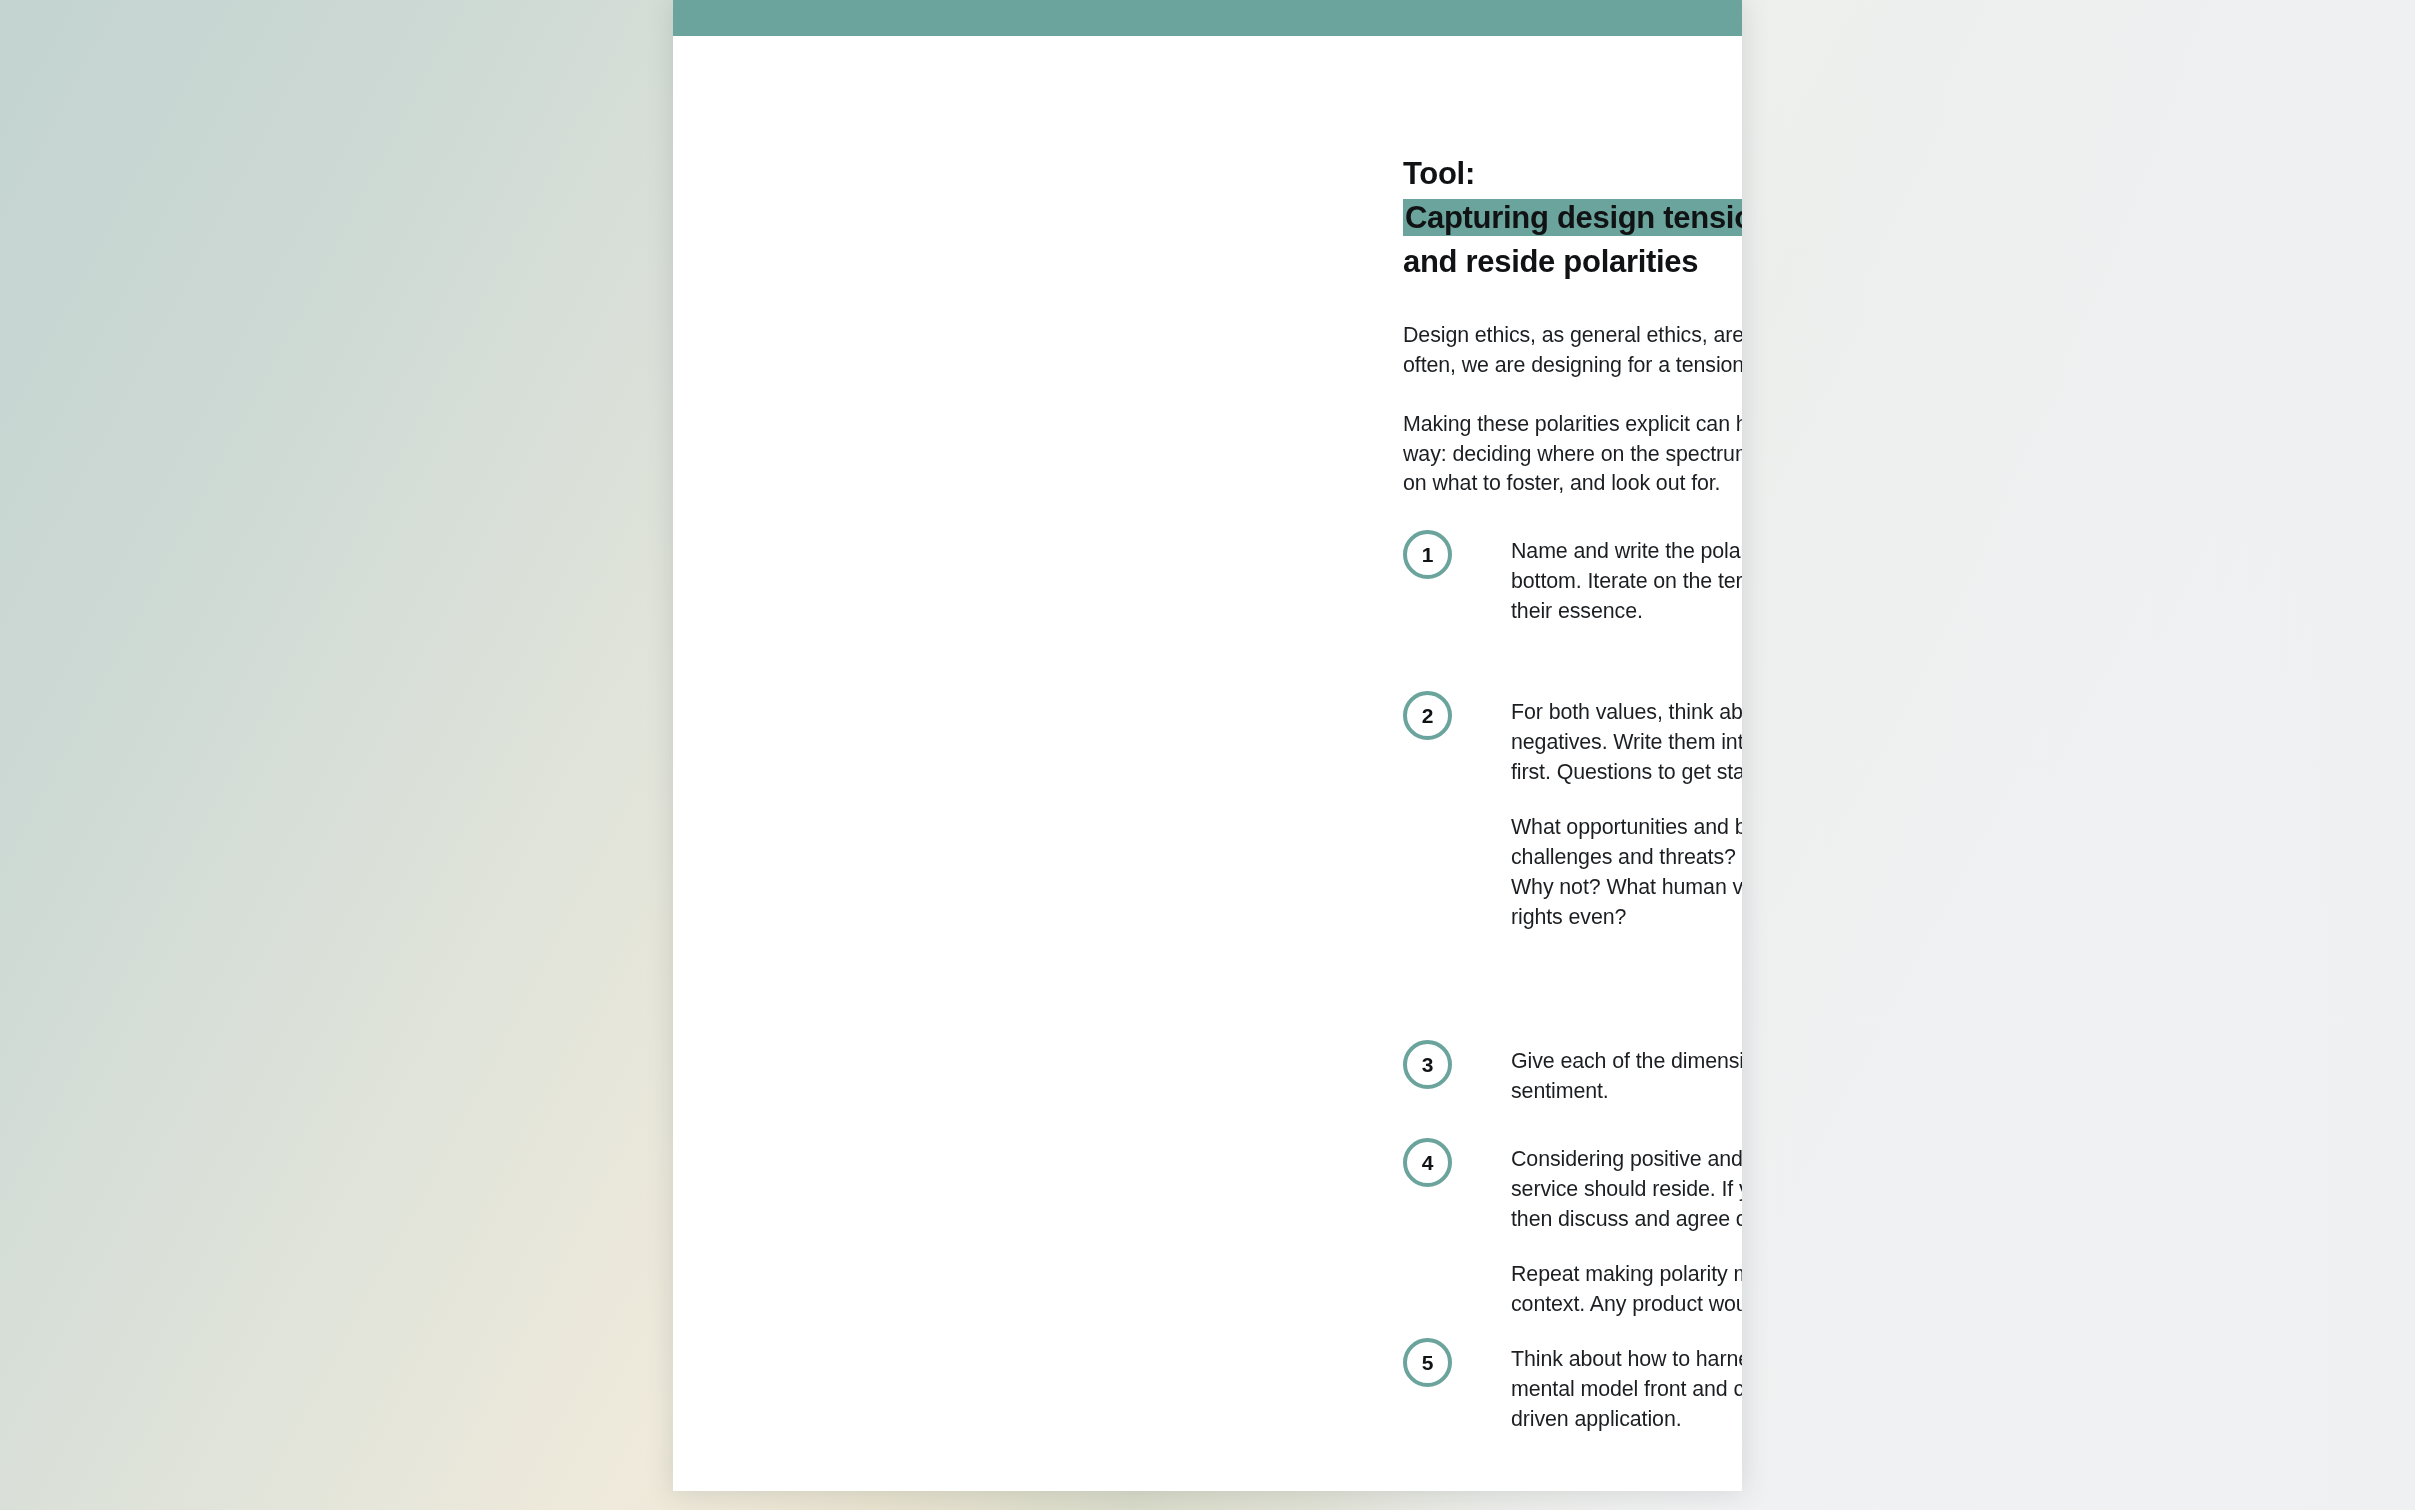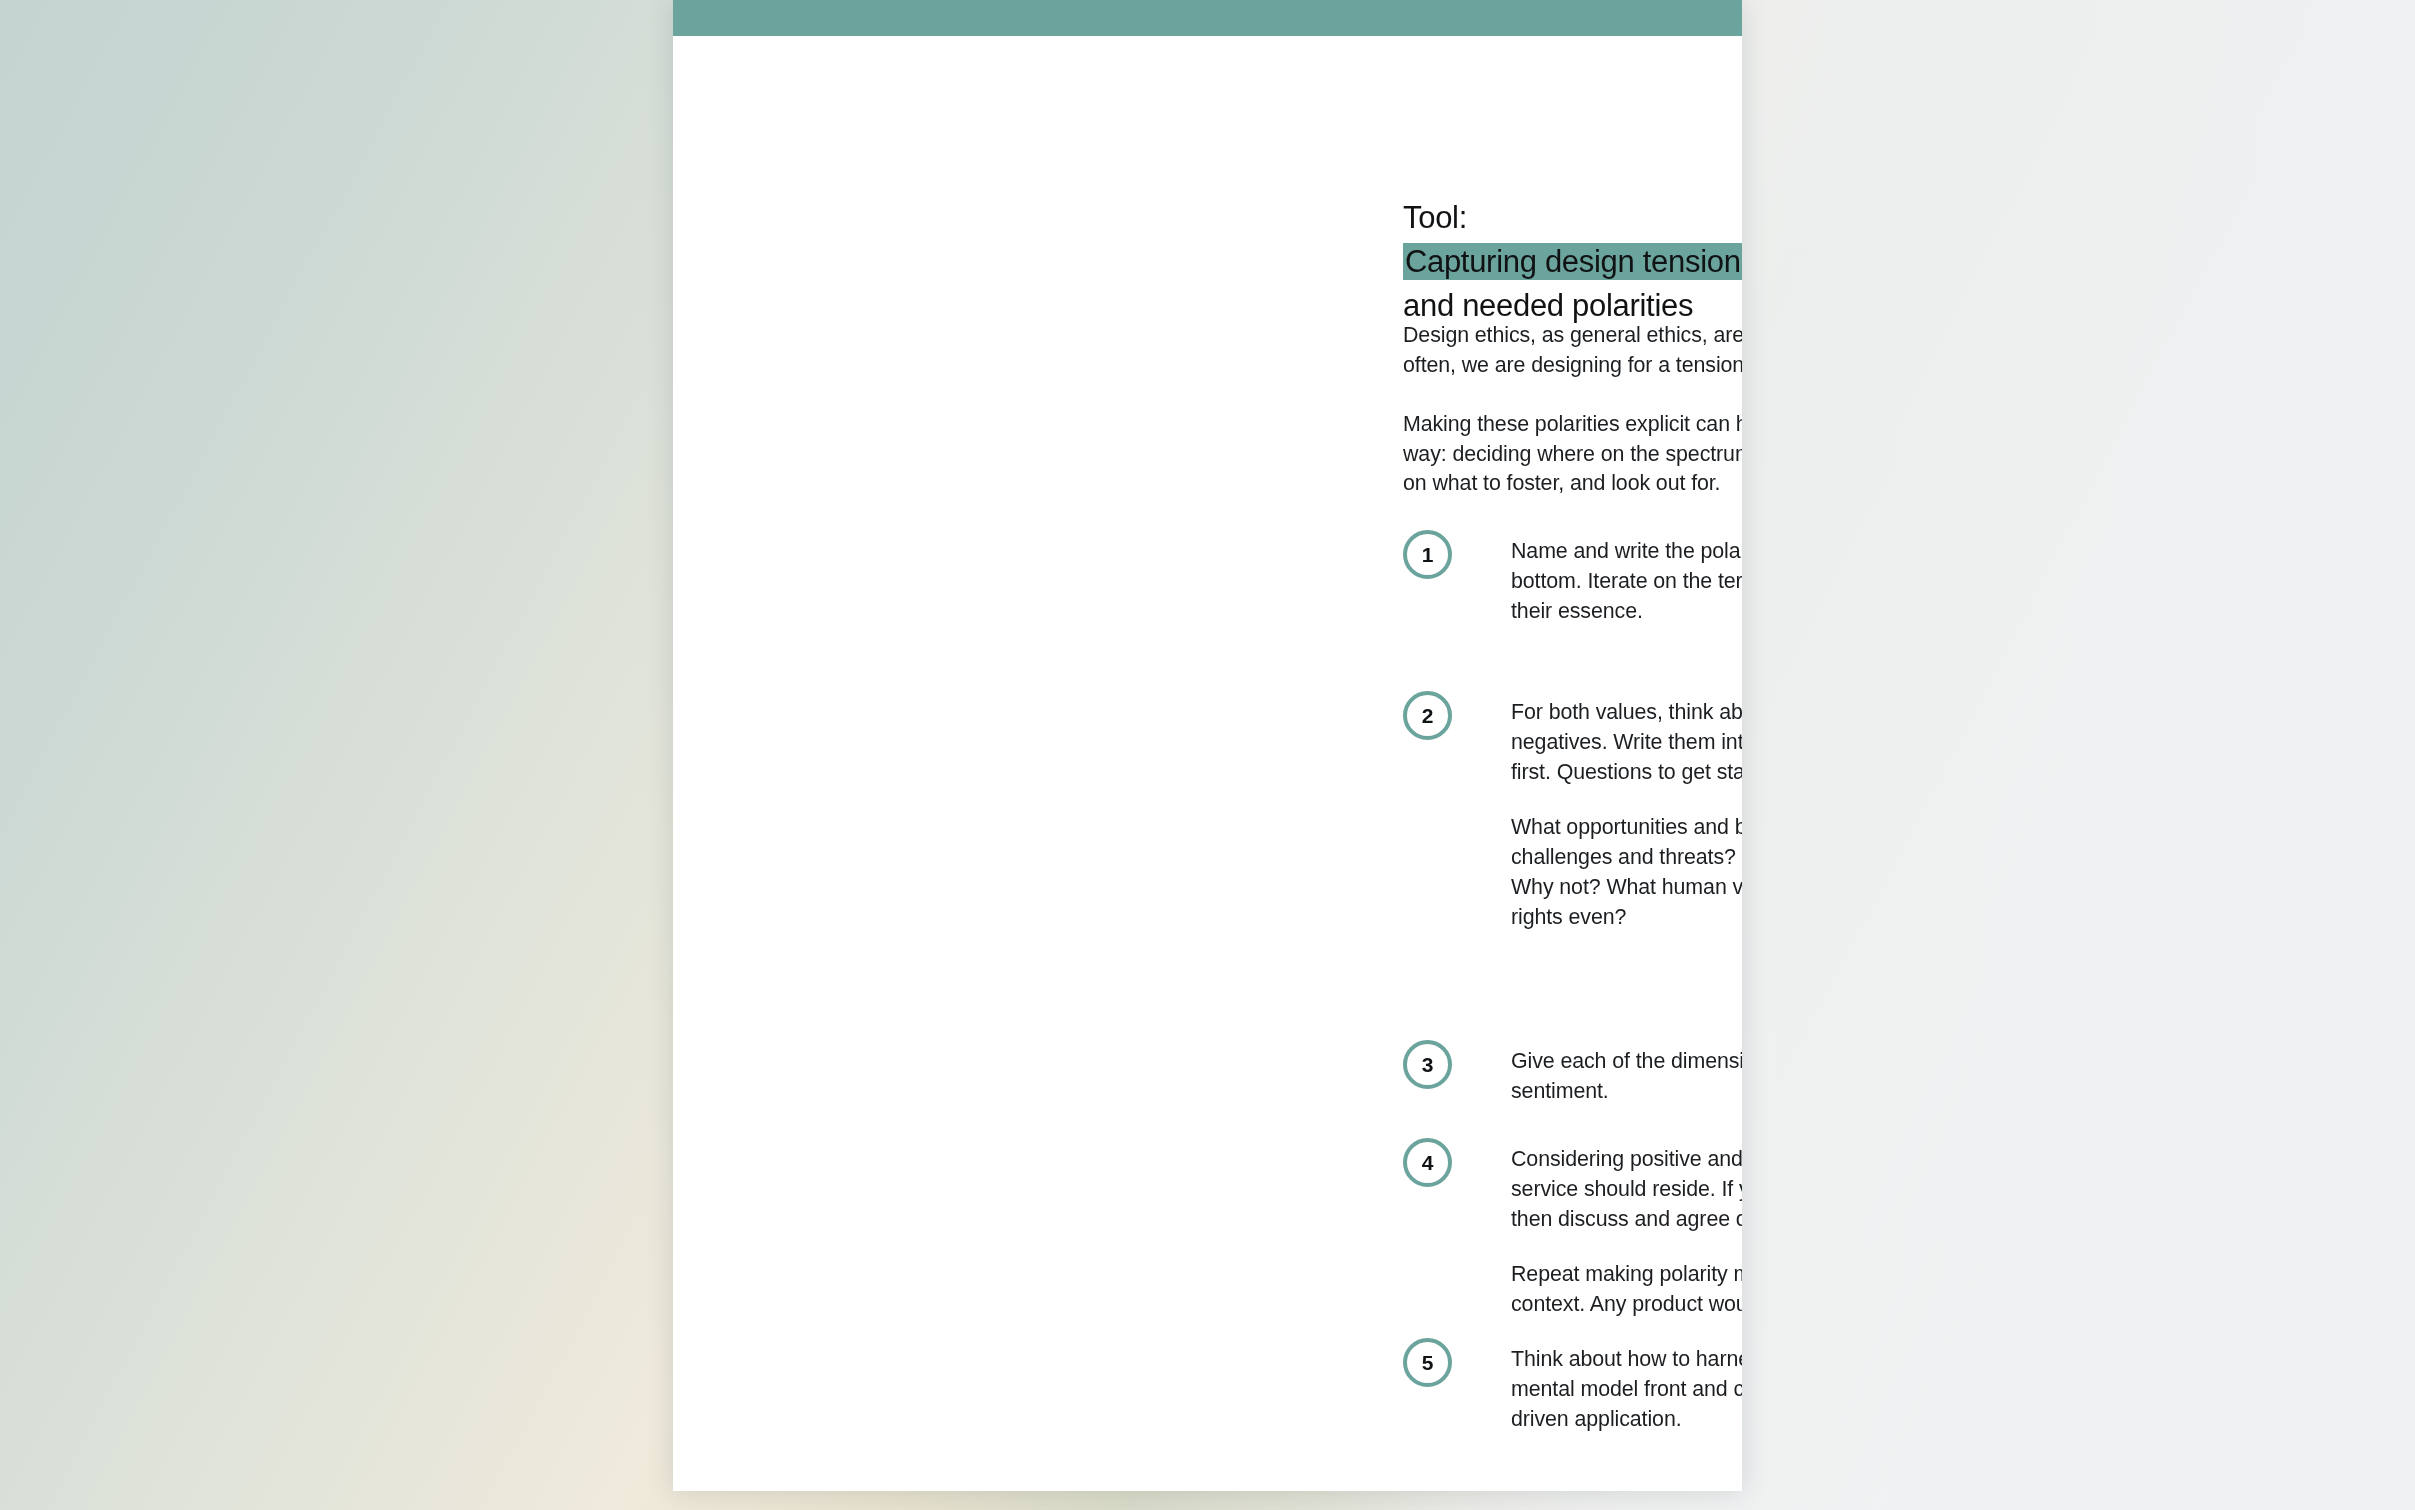--- a/index.html
+++ b/index.html
@@ -58,25 +58,24 @@
     background: #6ba49d;
   }
 
   
   #tool-title {
     position: absolute;
     left: 730px;
     top: 152px;
     width: 590px;
     font-size: 31px;
-    font-weight: 400;
+    font-weight: 700;
     line-height: 44px;
     color: #101214;
     letter-spacing: -0.3px;
-    margin-top: 44px;
   }
   #tool-title .hl {
     background: #6ba49d;
     padding: 1px 1.9px;
     box-decoration-break: clone;
     -webkit-box-decoration-break: clone;
   }
 
   
   .intro {
@@ -139,21 +138,21 @@
 
 <div id="backdrop"></div>
 
 <div id="page-card">
 
   <div id="top-band"></div>
 
   <div id="tool-title">
     <div>Tool:</div>
     <div><span class="hl">Capturing design tensions</span></div>
-    <div>and needed polarities</div>
+    <div>and reside polarities</div>
   </div>
 
   <div class="intro" id="intro-1">Design ethics, as general ethics, aren’t as simple as wrong and right. More often, we are designing for a tension between different values.</div>
   <div class="intro" id="intro-2">Making these polarities explicit can help us design for them in a constructive way: deciding where on the spectrum we want our product or service to reside, on what to foster, and look out for.</div>
 
   <div class="step" id="step-1">
     <div class="step-badge">1</div>
     <div class="step-body">
       <p>Name and write the polarizing values on the top and bottom. Iterate on the terms as you go to capture their essence.</p>
     </div>

